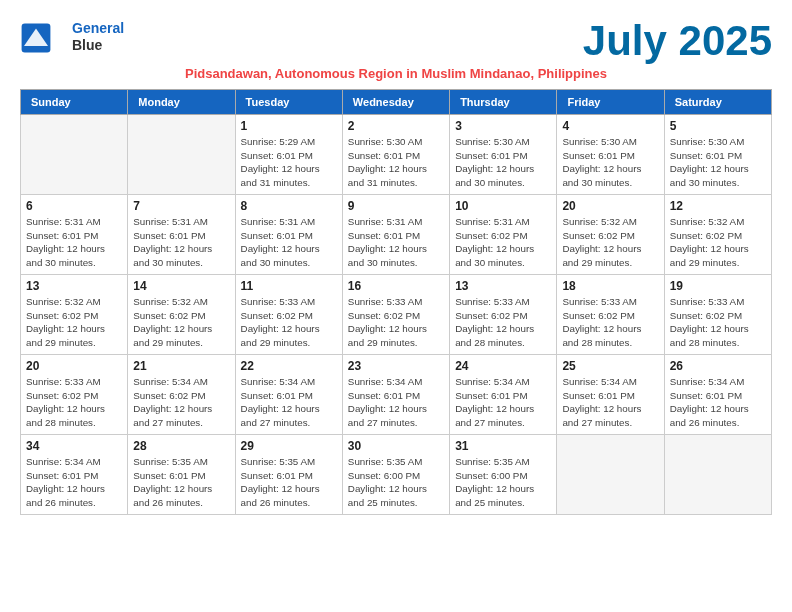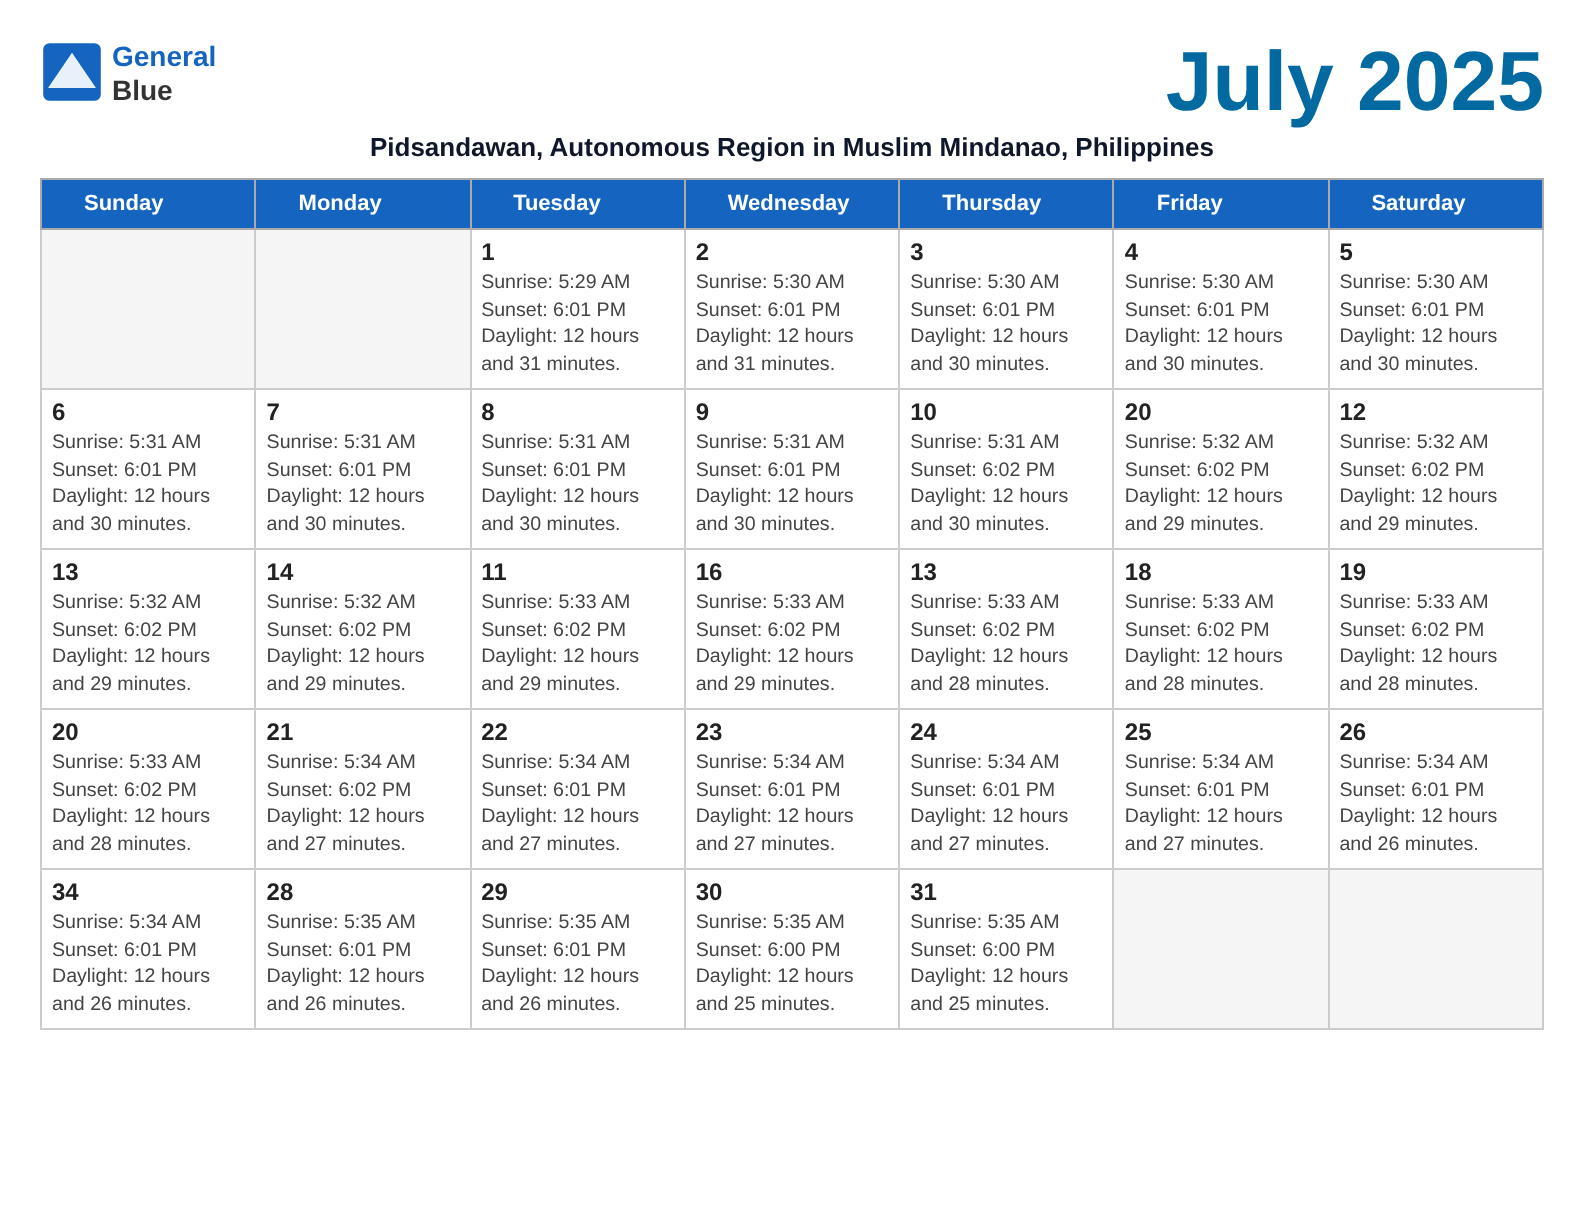--- a/index.html
+++ b/index.html
@@ -11,22 +11,22 @@
       padding: 20px;
     }
     .header-area {
       display: flex;
       align-items: flex-start;
       justify-content: space-between;
       margin-bottom: 4px;
     }
     .logo {
       display: flex;
-      align-items: flex-start;
-      gap: 4px;
+      align-items: flex-end;
+      gap: 20px;
     }
     .logo-text {
       font-size: 14px;
       font-weight: bold;
       color: #333;
       line-height: 1.2;
     }
     .logo-text span {
       color: #1565c0;
     }
@@ -38,33 +38,33 @@
       font-size: 42px;
       font-weight: bold;
       color: #0369a1;
       text-align: right;
       line-height: 1;
     }
     .subtitle {
       text-align: center;
       font-size: 13px;
       font-weight: bold;
-      color: #0f172a;
+      color: #ef4444;
       margin-bottom: 8px;
     }
     table {
       width: 100%;
       border-collapse: collapse;
       font-size: 10.5px;
     }
     th {
       background-color: #1565c0;
       color: #fff;
       text-align: left;
-      padding: 6px 21px;
+      padding: 6px 10px;
       font-size: 11px;
       font-weight: bold;
       border: 1px solid #aaa;
     }
     td {
       vertical-align: top;
       border: 1px solid #ccc;
       padding: 4px 5px;
       width: calc(100% / 7);
       height: 80px;

